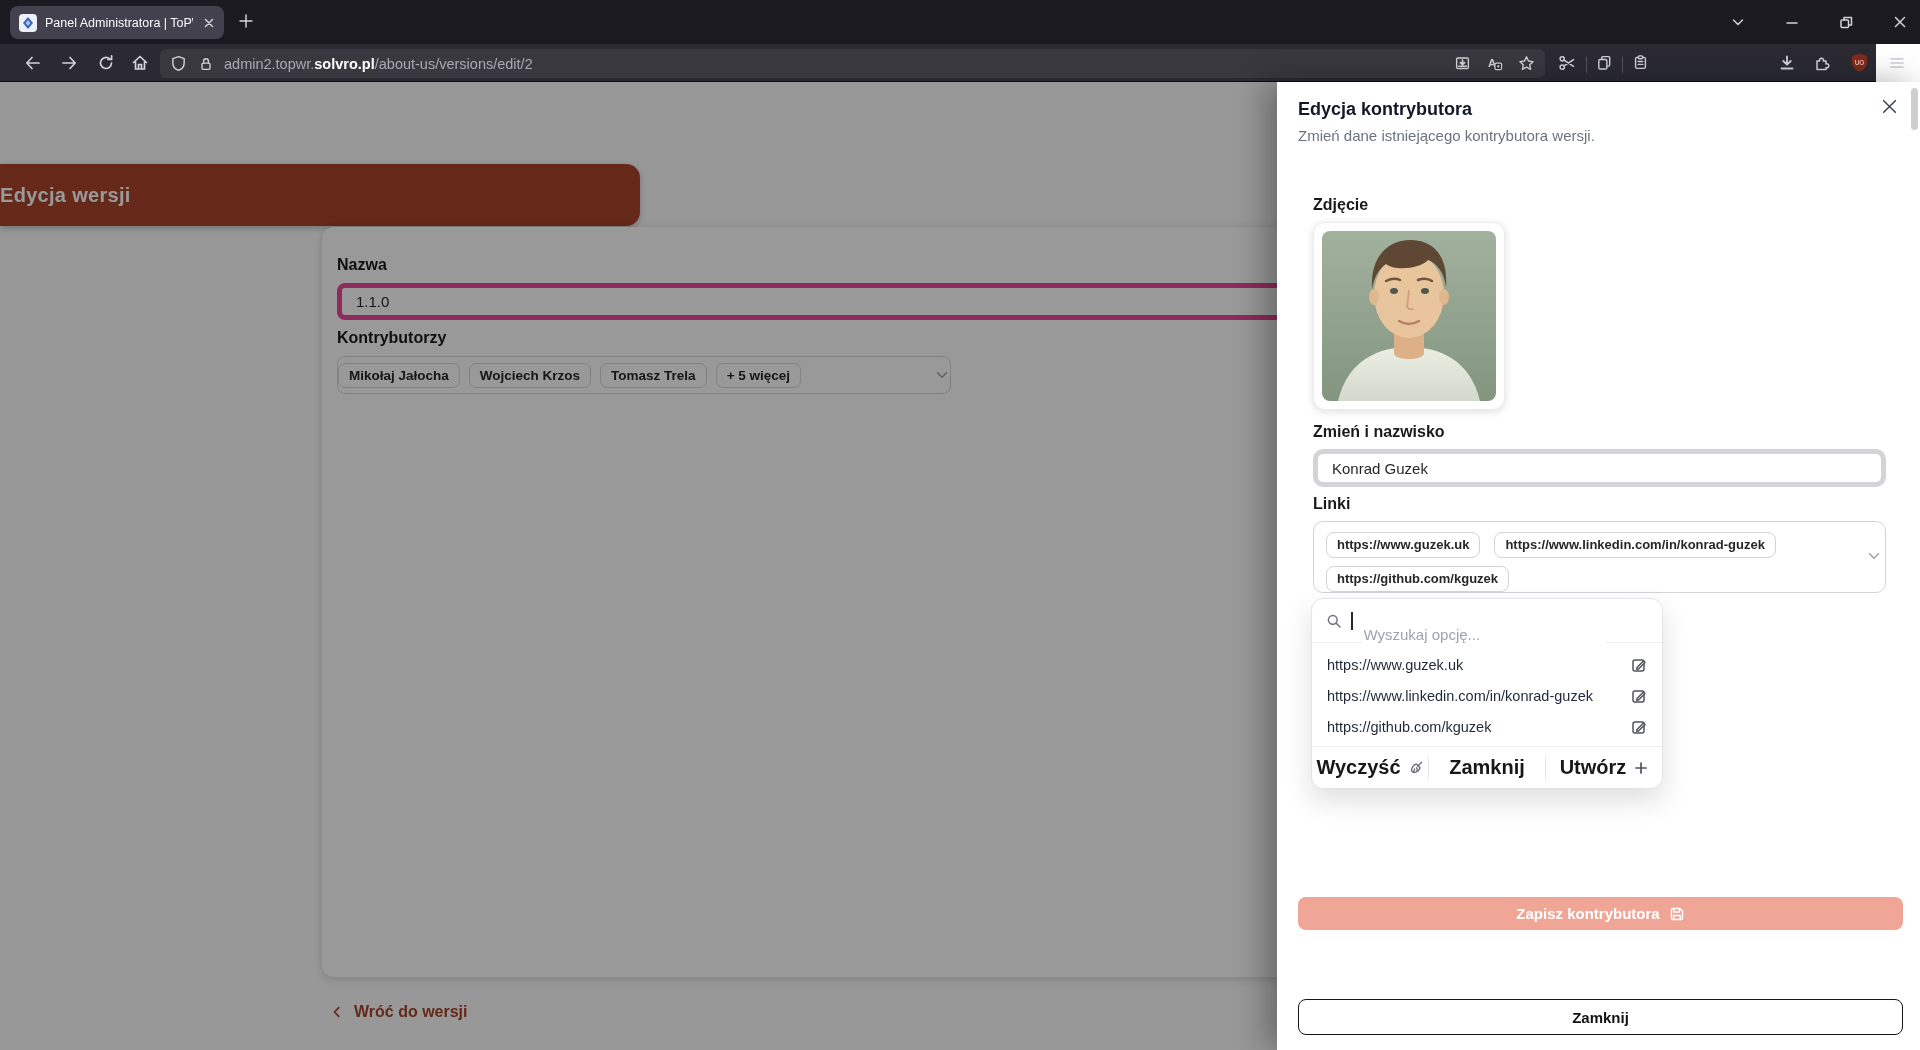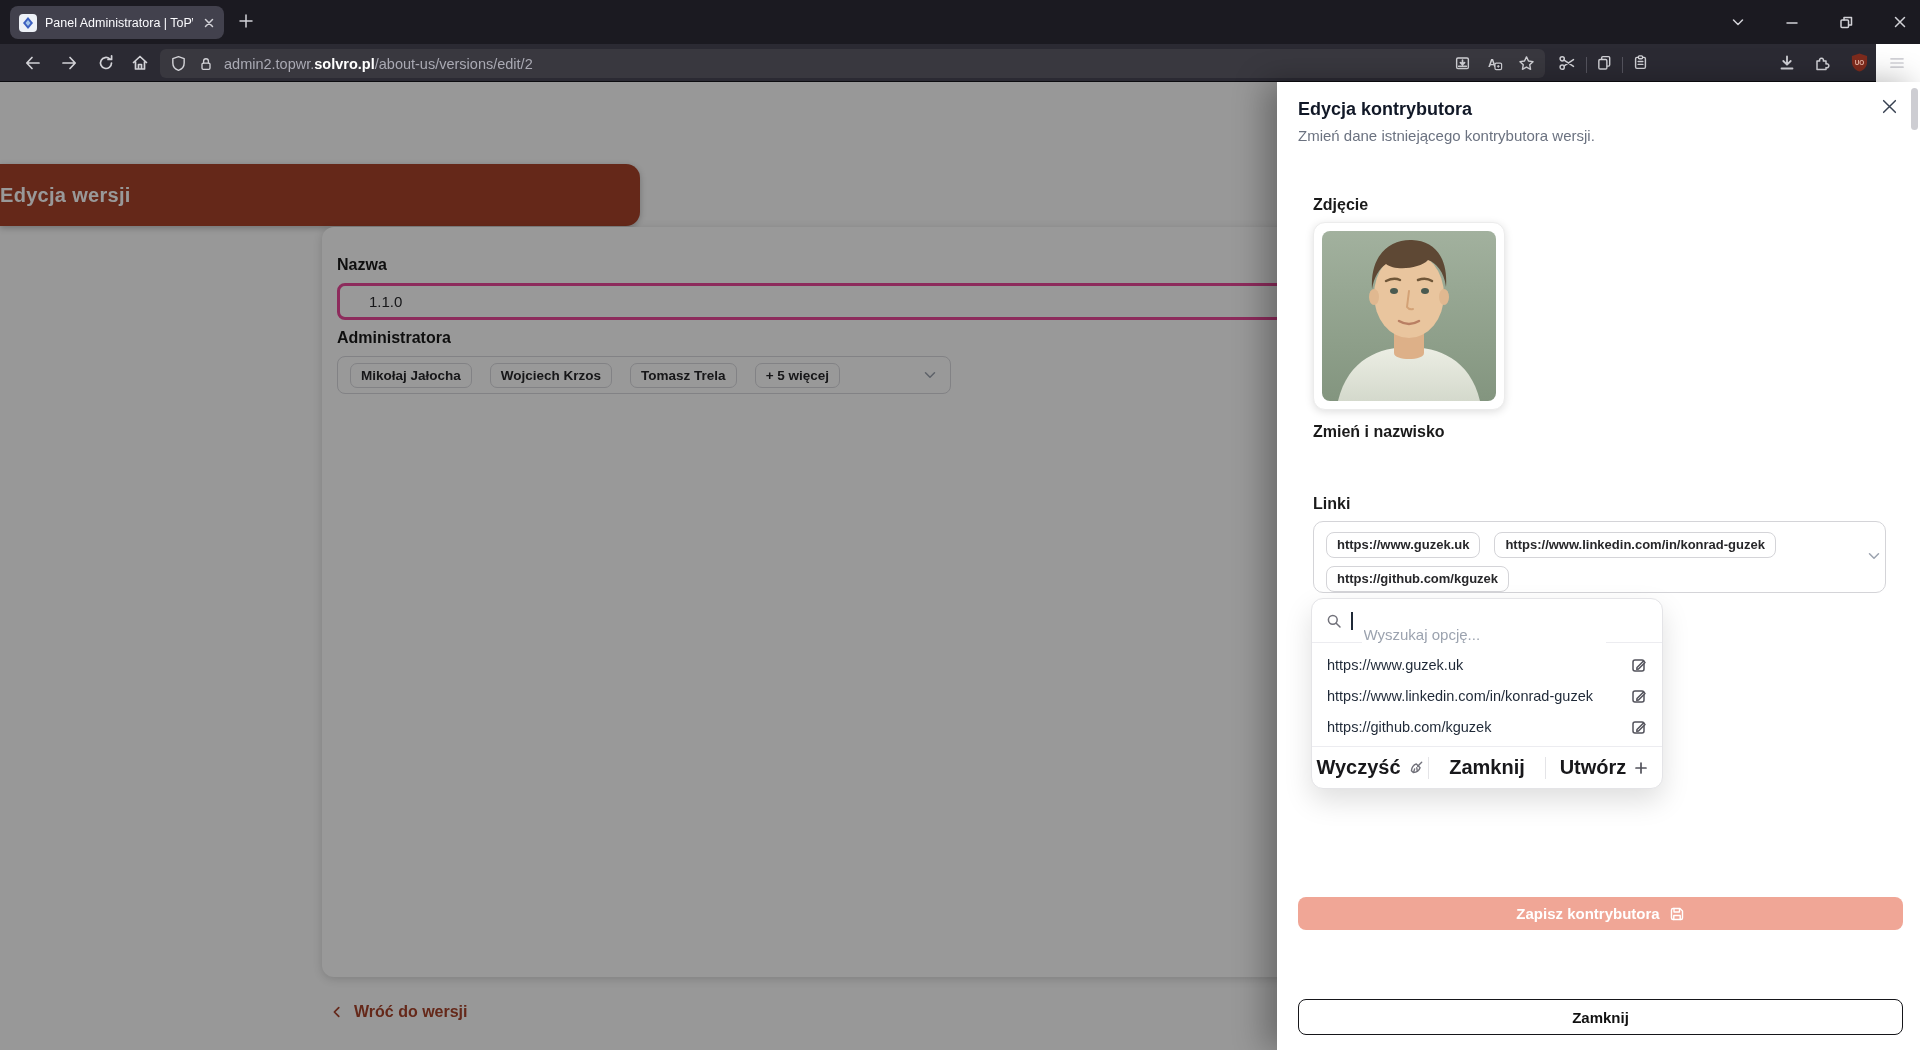--- a/index.html
+++ b/index.html
@@ -40,24 +40,24 @@
   #logo .lg-red{color:#b1442b;}
 
   #banner{position:absolute;left:0;top:82px;width:640px;height:62px;background:#a8432b;
           border-radius:0 14px 14px 0;display:flex;align-items:center;justify-content:flex-start;
           box-shadow:0 2px 6px rgba(0,0,0,.25);}
   #banner span{color:#fff;font-size:20px;font-weight:700;letter-spacing:.3px;}
 
   #card{position:absolute;left:322px;top:145px;width:1350px;height:750px;background:#fff;border-radius:12px;
         box-shadow:0 2px 10px rgba(0,0,0,.16);}
   .fld-label{position:absolute;font-size:16px;font-weight:700;color:#1a1a1a;}
-  .txt-input{position:absolute;box-sizing:border-box;border:3px solid #ec4899;border-radius:8px;background:#fff;
-             font-family:inherit;font-size:15px;color:#27272a;padding:0 29px;outline:none;}
+  .txt-input{position:absolute;box-sizing:border-box;border:5px solid #ec4899;border-radius:8px;background:#fff;
+             font-family:inherit;font-size:15px;color:#27272a;padding:0 14px;outline:none;}
   #contrib-select{position:absolute;left:15px;top:129px;width:614px;height:38px;border:1px solid #d9d9de;border-radius:8px;
-                  box-sizing:border-box;display:flex;align-items:center;gap:18px;padding:0 12px;background:#fff;}
+                  box-sizing:border-box;display:flex;align-items:center;gap:9px;padding:0 0;background:#fff;}
   .chip{border:1px solid #d9d9de;border-radius:7px;background:#fff;color:#27272a;
         font-size:13.5px;font-weight:700;padding:4px 10px;white-space:nowrap;}
   #contrib-chevron{margin-left:auto;}
 
   #back-link{position:absolute;left:330px;top:921px;display:flex;align-items:center;gap:10px;
              color:#a8432b;font-size:16px;font-weight:700;}
 
   
   #drawer{position:absolute;right:0;top:0;width:643px;height:968px;background:#fff;z-index:10;
           box-shadow:-12px 0 30px rgba(0,0,0,.30);}
@@ -253,21 +253,21 @@
   <div id="logo"><span class="lg-blue">To</span><span class="lg-red">PWR</span></div>
 
   <div id="banner">
     <span>Edycja wersji</span>
   </div>
 
   <div id="card">
     <label class="fld-label" style="left:15px;top:29px">Nazwa</label>
     <input class="txt-input" style="left: 15px; top: 56px; width: 1293px; height: 37px;" readonly="" value="1.1.0">
 
-    <label class="fld-label" style="left:15px;top:102px">Administratora</label>
+    <label class="fld-label" style="left:15px;top:102px">Kontrybutorzy</label>
     <div id="contrib-select">
       <span class="chip">Mikołaj Jałocha</span>
       <span class="chip">Wojciech Krzos</span>
       <span class="chip">Tomasz Trela</span>
       <span class="chip">+ 5 więcej</span>
       <span id="contrib-chevron">
         <svg width="16" height="16" viewBox="0 0 16 16" class="ico-dark" style="stroke:#9ca3af">
             <path d="M3.5 5.8 L8 10.3 L12.5 5.8"></path>
           </svg>
       </span>
@@ -317,20 +317,21 @@
         <path d="M50,58 C48,24 68,8 90,9 C114,10 126,28 124,56 C122,40 114,32 106,29 C98,38 72,40 64,33 C57,38 52,46 50,58 Z" fill="#5e4834"></path>
         <path d="M64,50 q8,-4 14,-1 M96,49 q8,-3 14,1" stroke="#6f5638" stroke-width="2.5" fill="none" stroke-linecap="round"></path>
         <ellipse cx="72" cy="60" rx="4" ry="3" fill="#4a5a50"></ellipse>
         <ellipse cx="103" cy="60" rx="4" ry="3" fill="#4a5a50"></ellipse>
         <path d="M87,60 l-2,16 q2,3 6,2" stroke="#d3a276" stroke-width="2" fill="none" stroke-linecap="round"></path>
         <path d="M77,90 Q87,96 97,90" stroke="#b97f63" stroke-width="2.5" fill="none" stroke-linecap="round"></path>
       </svg>
     </div>
 
     <label class="fld-label" style="left:36px;top:341px">Zmień i nazwisko</label>
+    <input class="txt-input" style="left: 36px; top: 367px; width: 573px; height: 38px; border-radius: 10px; border-color: rgb(212, 212, 216);" readonly="" value="Konrad Guzek">
 
     <label class="fld-label" style="left:36px;top:413px">Linki</label>
     <div id="links-box">
       <span class="chip-sm">https://www.guzek.uk</span>
       <span class="chip-sm">https://www.linkedin.com/in/konrad-guzek</span>
       <span class="chip-sm">https://github.com/kguzek</span>
     </div>
     <span style="position:absolute;left:589px;top:466px">
       <svg width="16" height="16" viewBox="0 0 16 16" style="stroke:#9ca3af;stroke-width:1.5;fill:none;stroke-linecap:round;stroke-linejoin:round">
           <path d="M3.5 5.8 L8 10.3 L12.5 5.8"></path>

